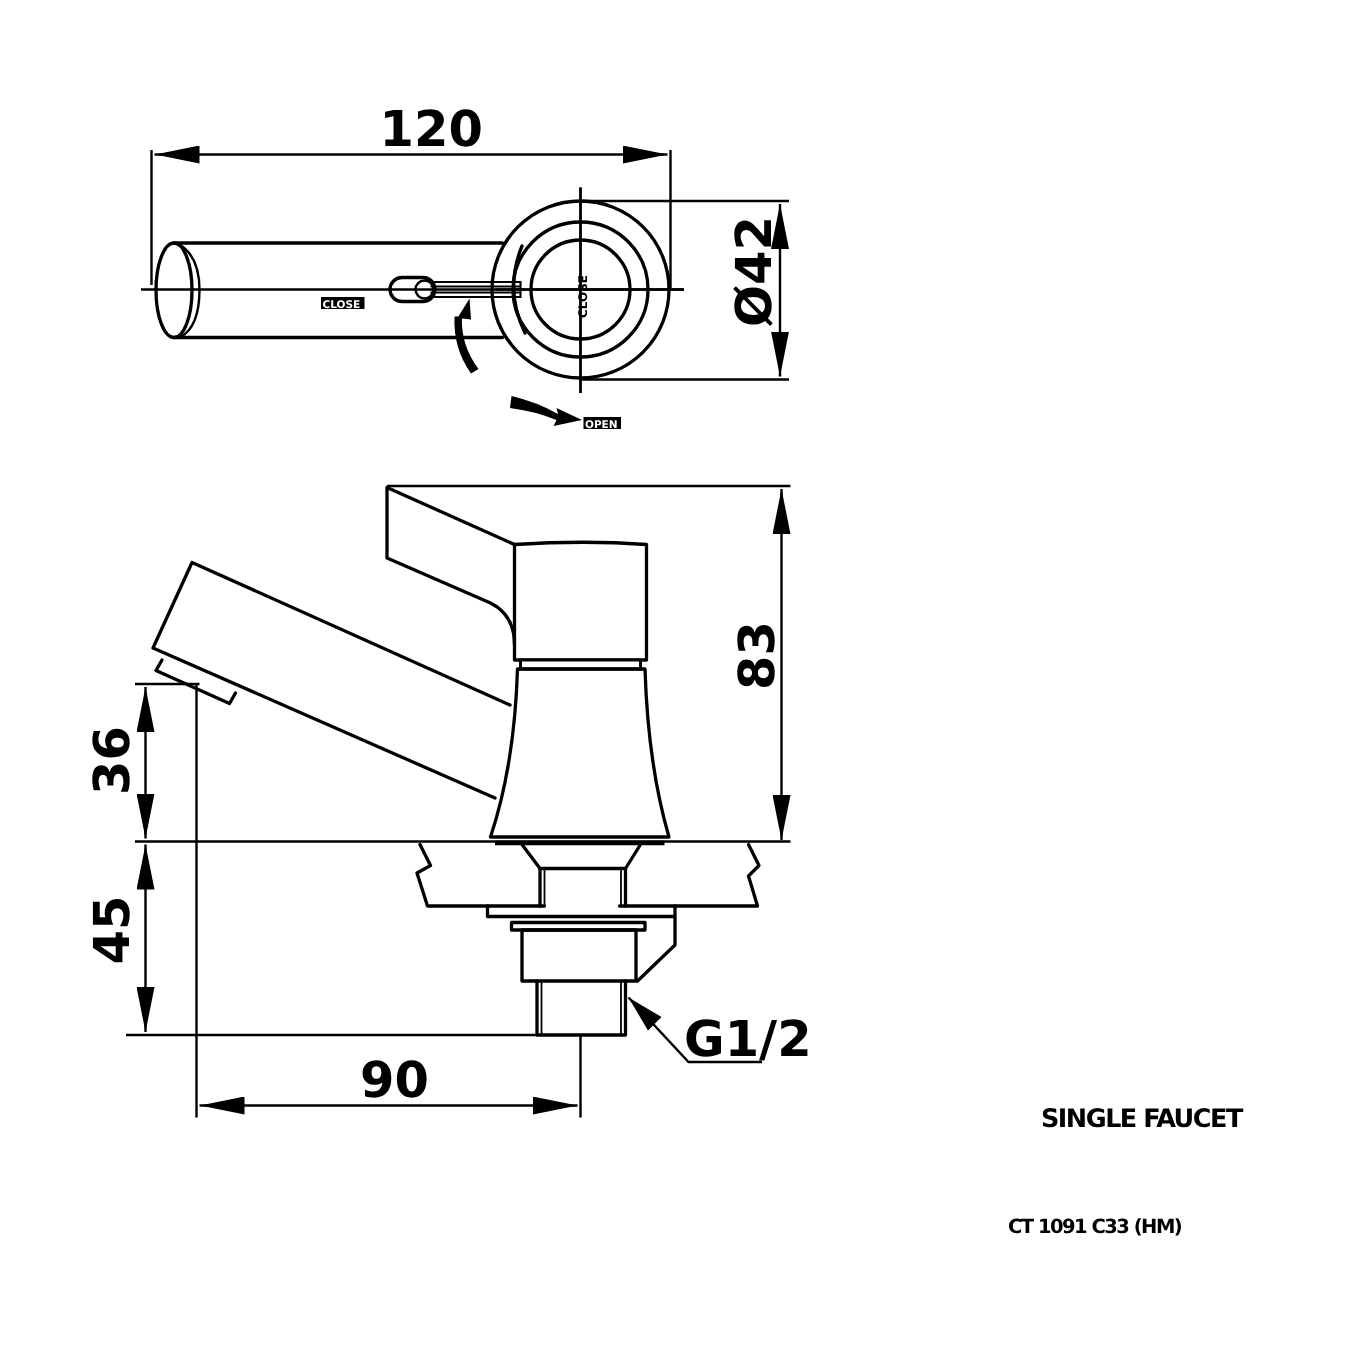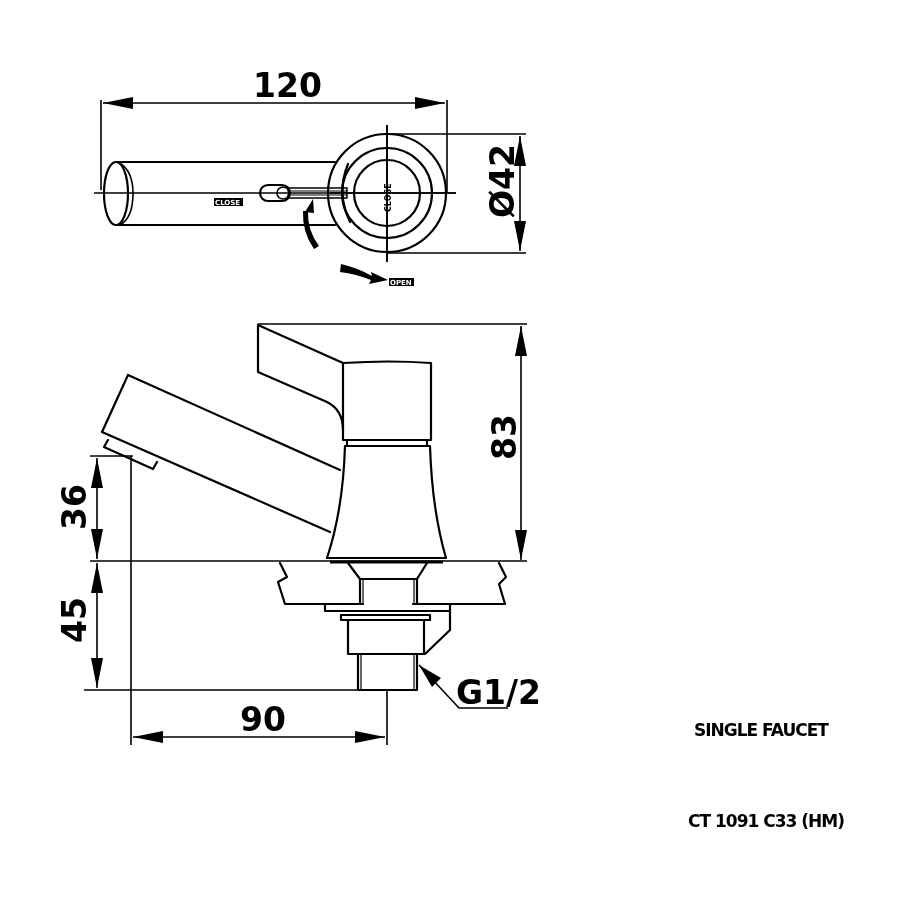--- a/index.html
+++ b/index.html
@@ -125,14 +125,14 @@
     <line class="thin" x1="387" y1="690" x2="387" y2="745"></line>
     <line class="thin" x1="133" y1="737" x2="385" y2="737" marker-start="url(#arrL)" marker-end="url(#arrL)"></line>
     <text class="dimtxt" x="240" y="731">90</text>
 
     <path class="thin" d="M419,665 L459,708 L508,708"></path>
     <path d="M419,665 L441,678 L432,687 Z" fill="#000"></path>
     <text class="dimtxt" x="456" y="704">G1/2</text>
   </g>
 </svg>
 
-<div class="title" style="left:694px; top:720px; font-size:17px;">SINGLE FAUCET</div>
-<div class="title" style="left:688px; top:811px; font-size:17px;">CT 1091 C33 (HM)</div>
+<div class="title" style="left:694px; top:736px; font-size:17px;">SINGLE FAUCET</div>
+<div class="title" style="left:672px; top:811px; font-size:13px;">CT 1091 C33 (HM)</div>
 
 </body></html>

